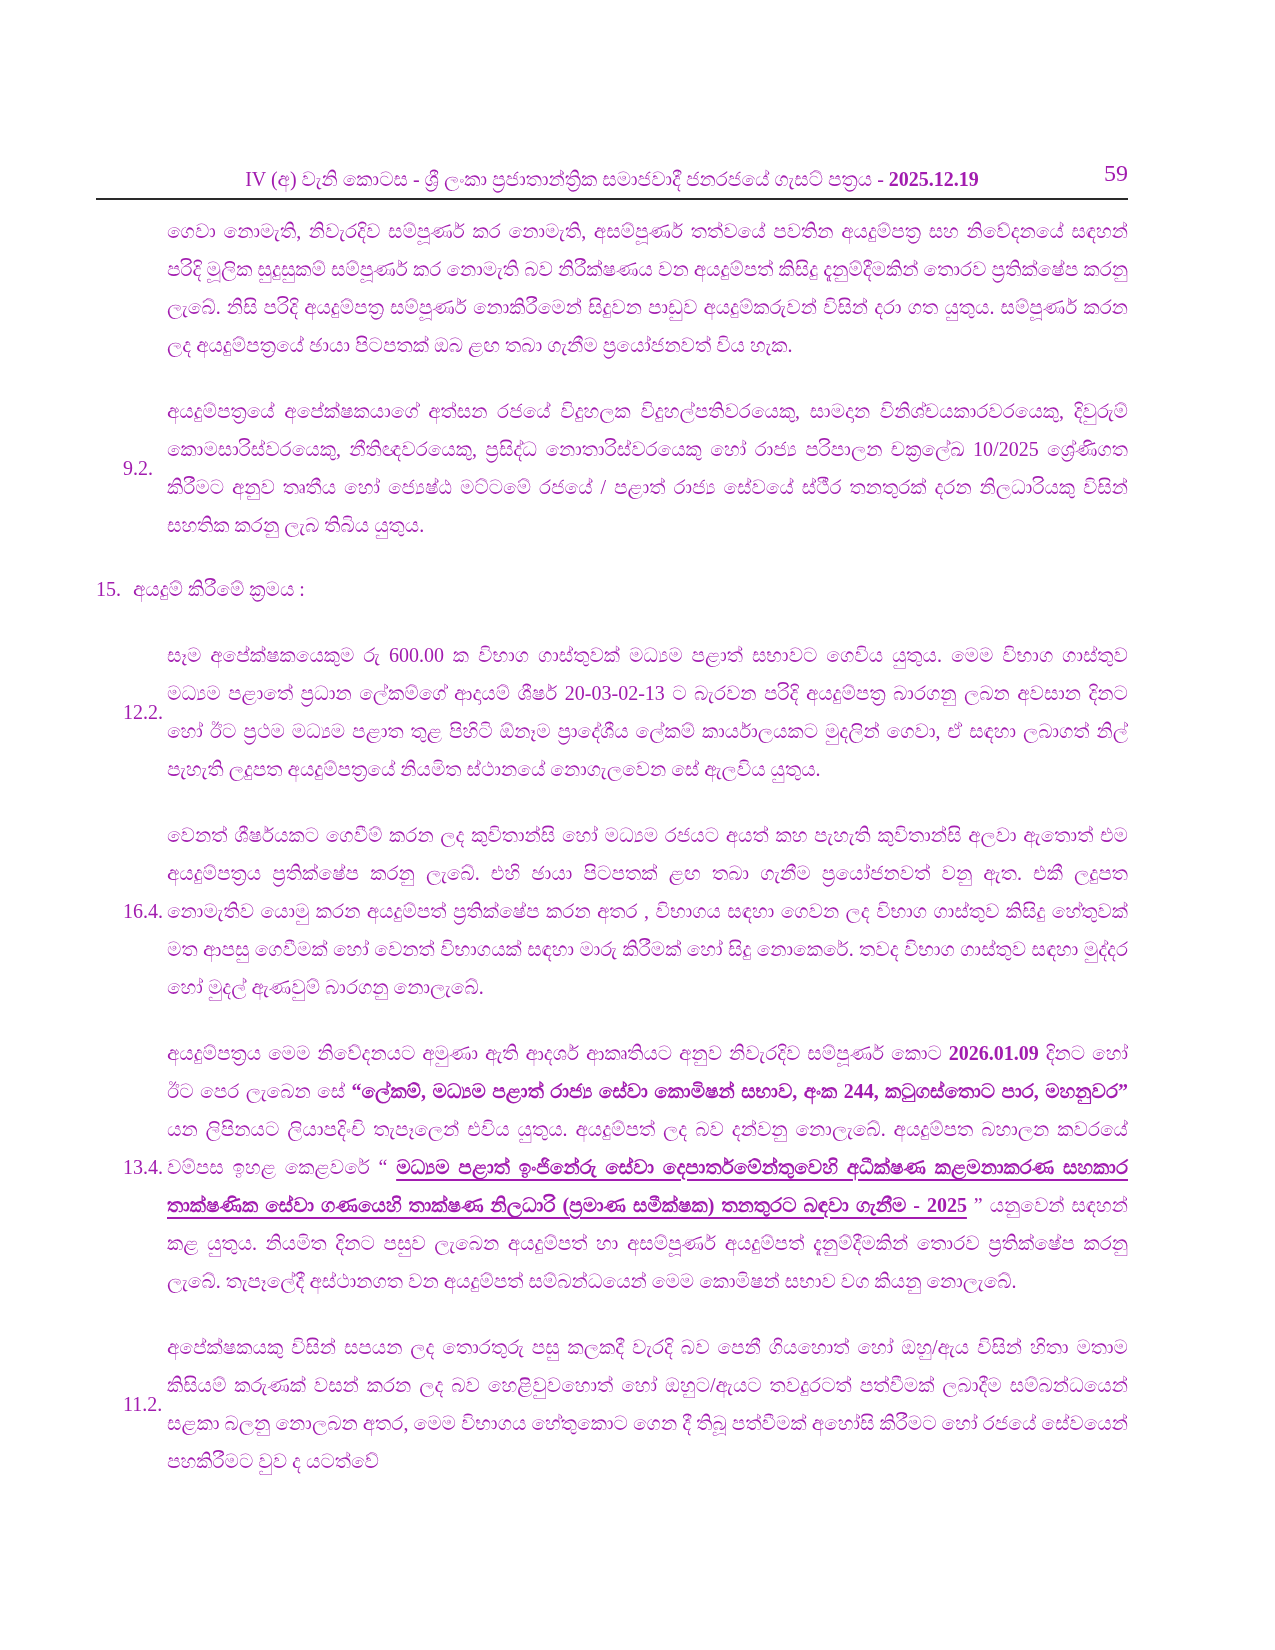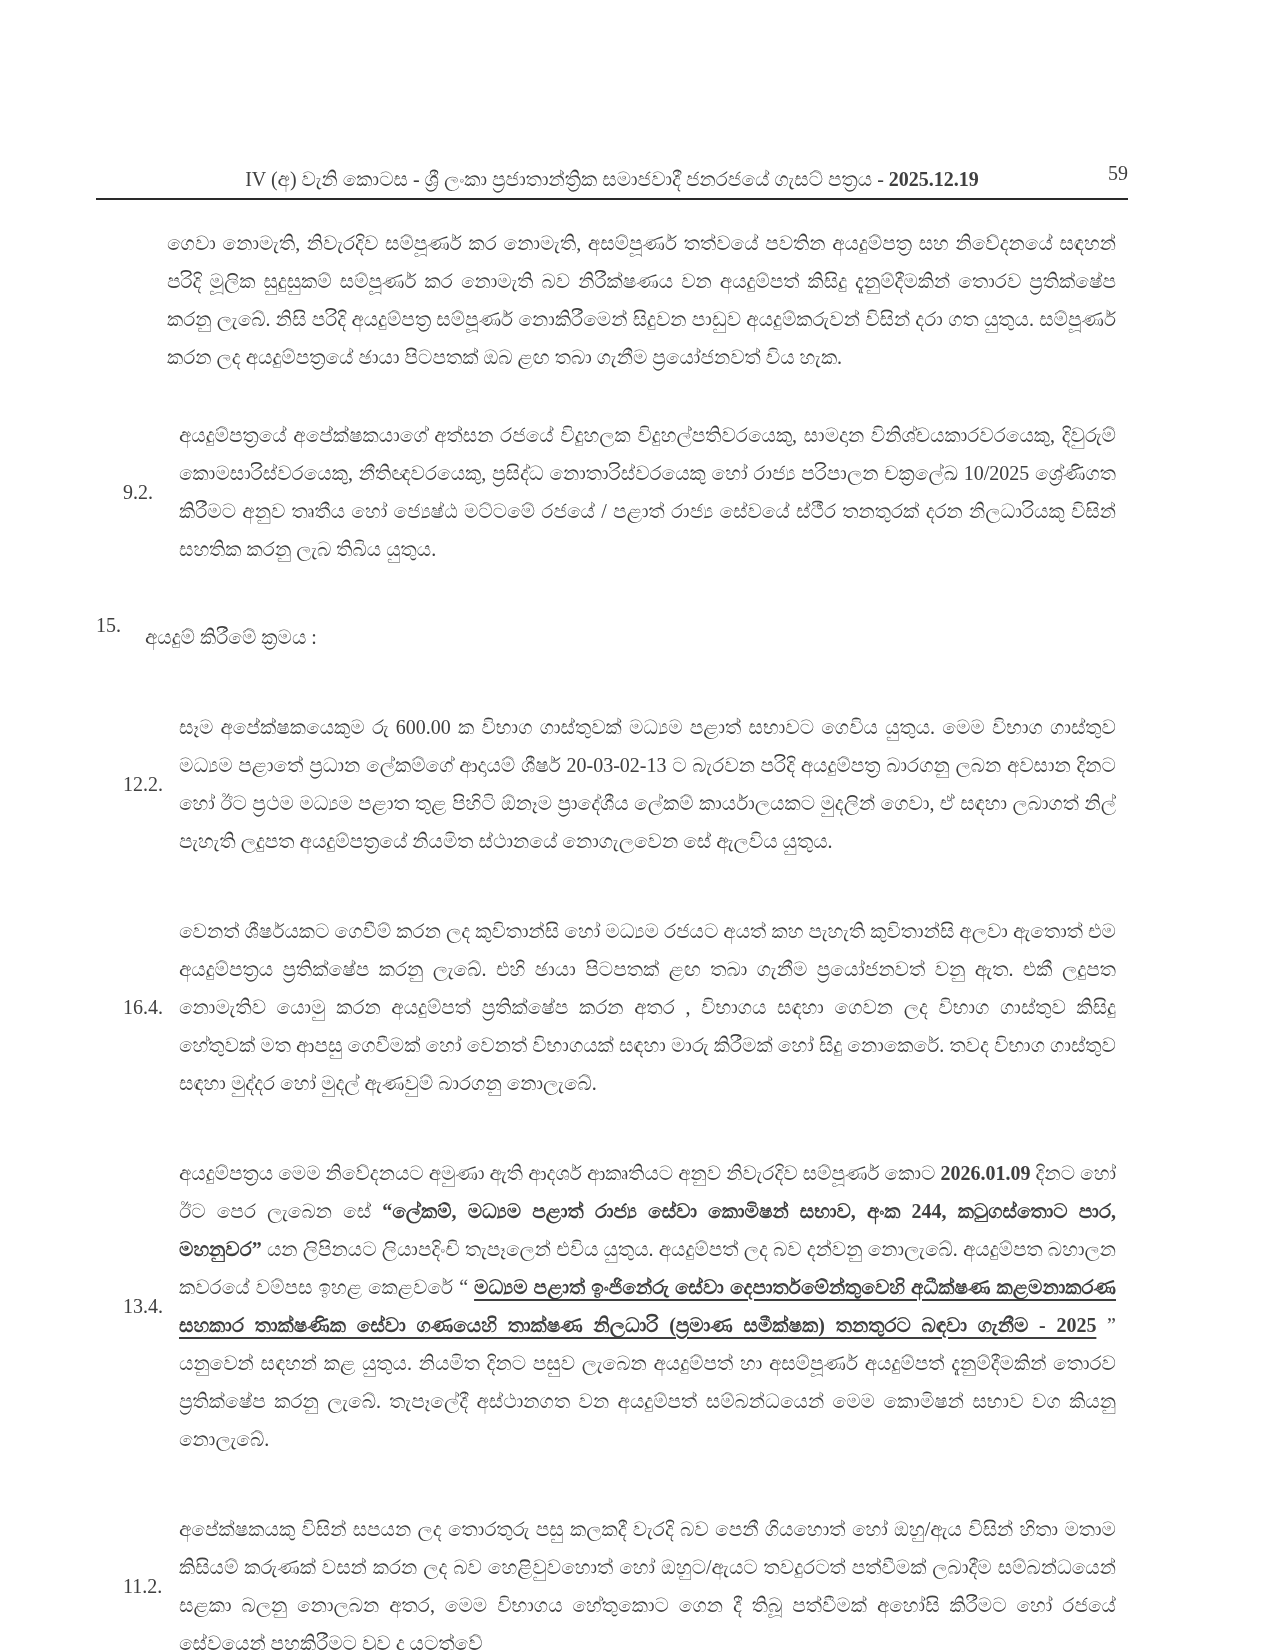--- a/index.html
+++ b/index.html
@@ -2,21 +2,21 @@
 <html><head>
 <meta charset="utf-8">
 <style>
   html, body { margin: 0; padding: 0; background: #e8e8e8; }
   .sheet {
     position: relative;
     width: 1275px;
     height: 1650px;
     margin: 0 auto;
     background: #ffffff;
-    color: #404040;
+    color: #a21caf;
     font-family: "Liberation Serif", "DejaVu Serif", serif;
     font-size: 20px;
     line-height: 38px;
     box-sizing: border-box;
   }
   .gz-header {
     position: absolute;
     left: 96px;
     top: 160px;
     width: 1032px;
@@ -27,37 +27,37 @@
     left: 0; right: 0;
     text-align: center;
     font-size: 20px;
     white-space: nowrap;
   }
   .head-title b { font-weight: bold; }
   .page-num {
     position: absolute;
     right: 0;
     top: -6px;
-    font-size: 20px;
+    font-size: 24px;
   }
   .rule {
     position: absolute;
     left: 96px;
     top: 198px;
     width: 1032px;
     border-top: 2.5px solid #2a2a2a;
   }
   .doc-body {
     position: absolute;
     left: 96px;
     top: 212px;
     width: 1032px;
   }
   .para {
-    margin: 12px;
+    margin: 0;
     text-align: justify;
   }
   .indent-body { margin-left: 71px; }
   .item {
     display: flex;
     align-items: center;
     margin-top: 20px;
   }
   .item .num {
     flex: none;

